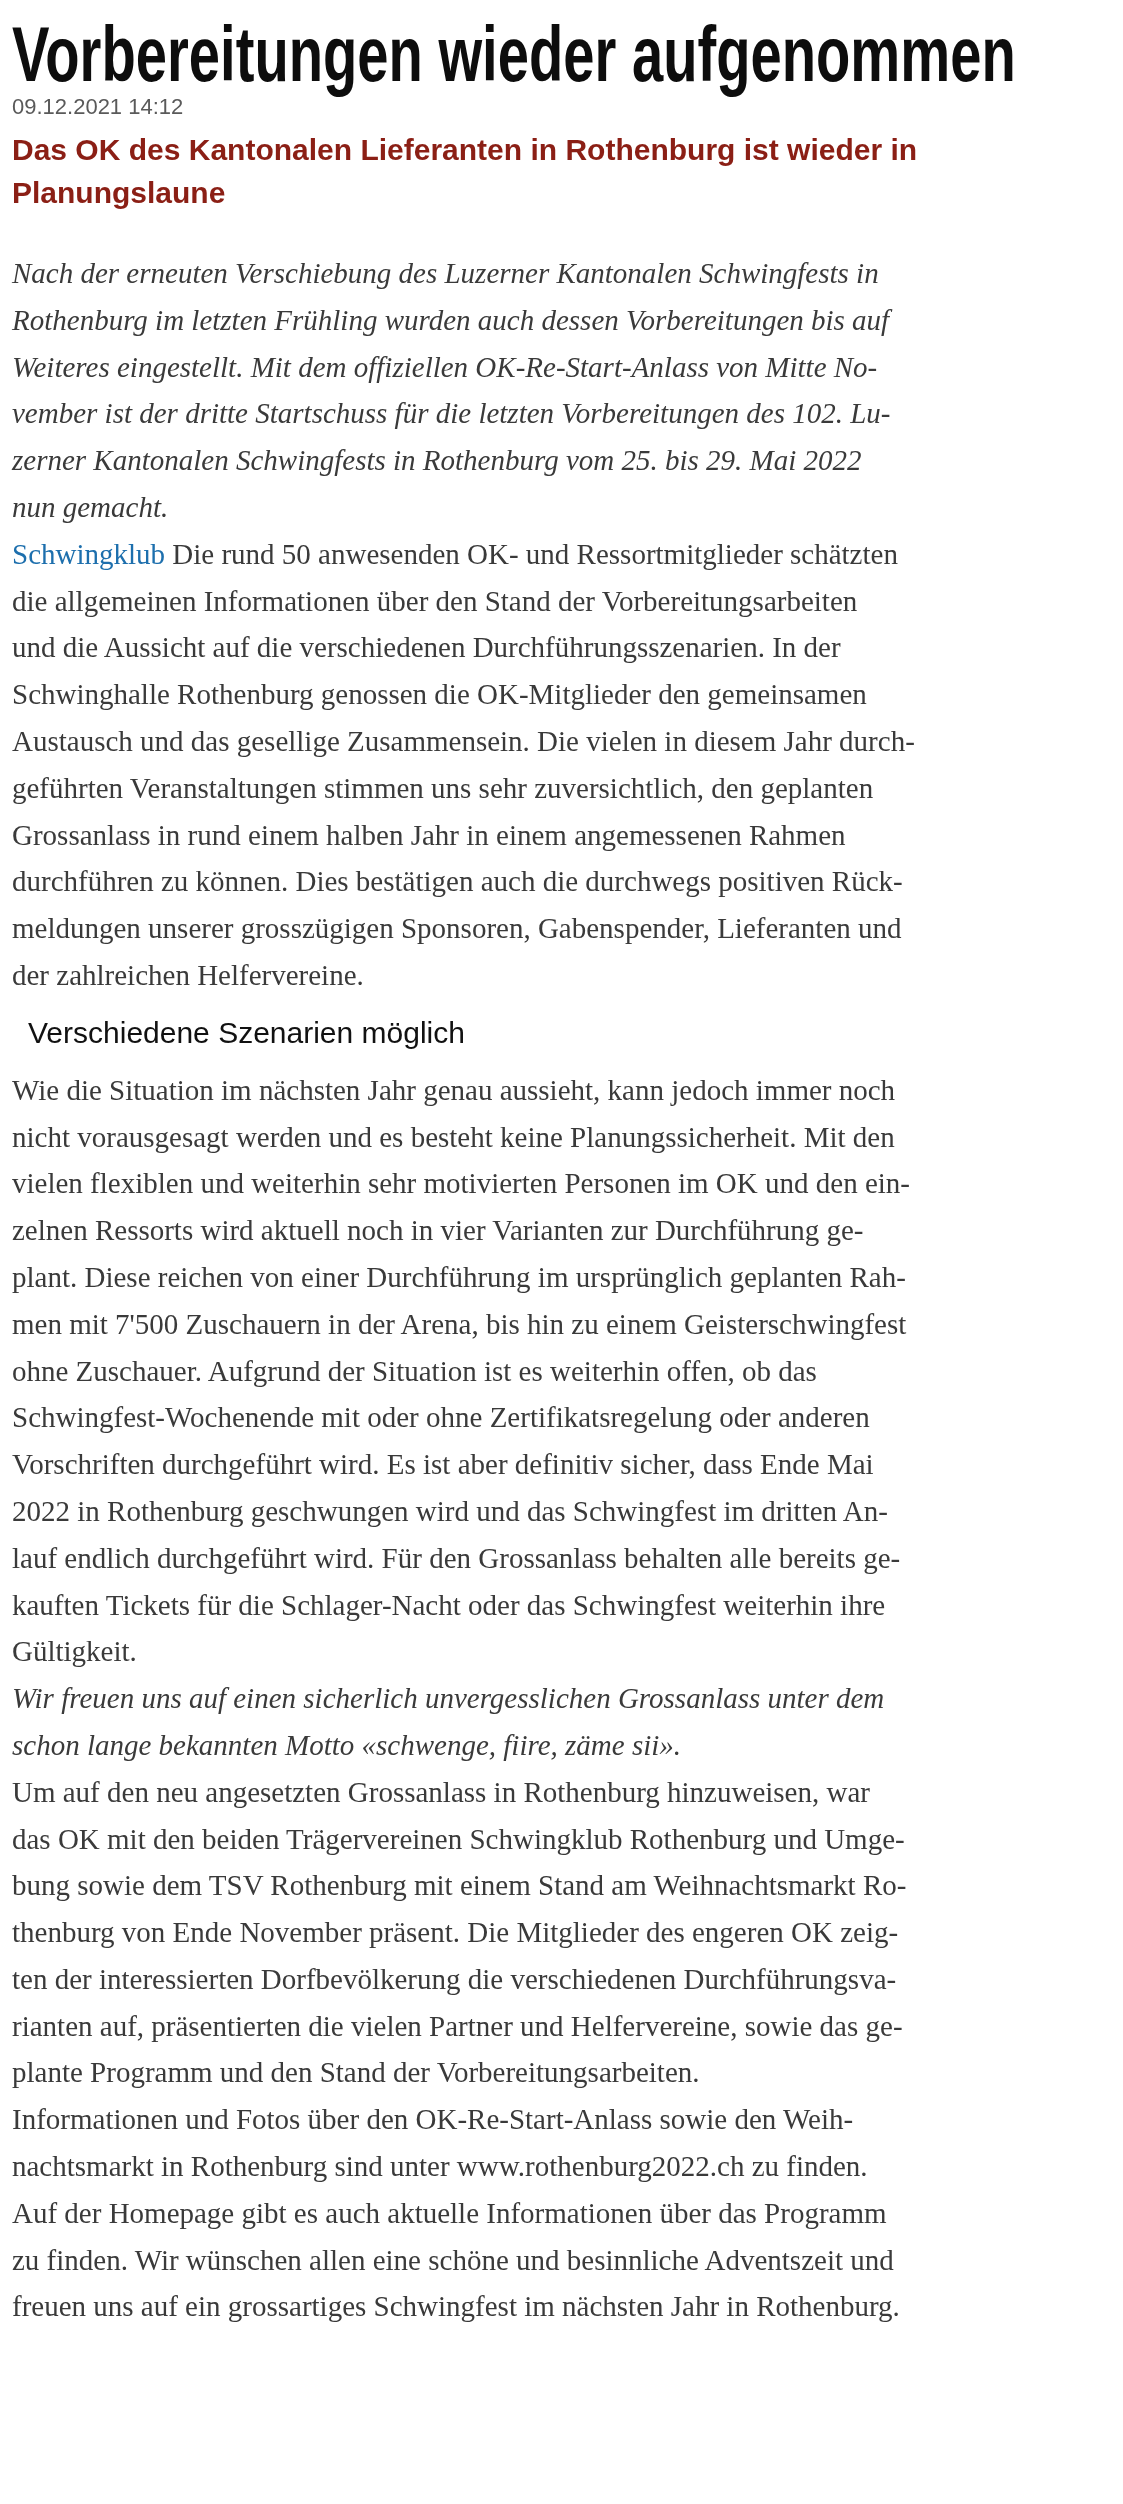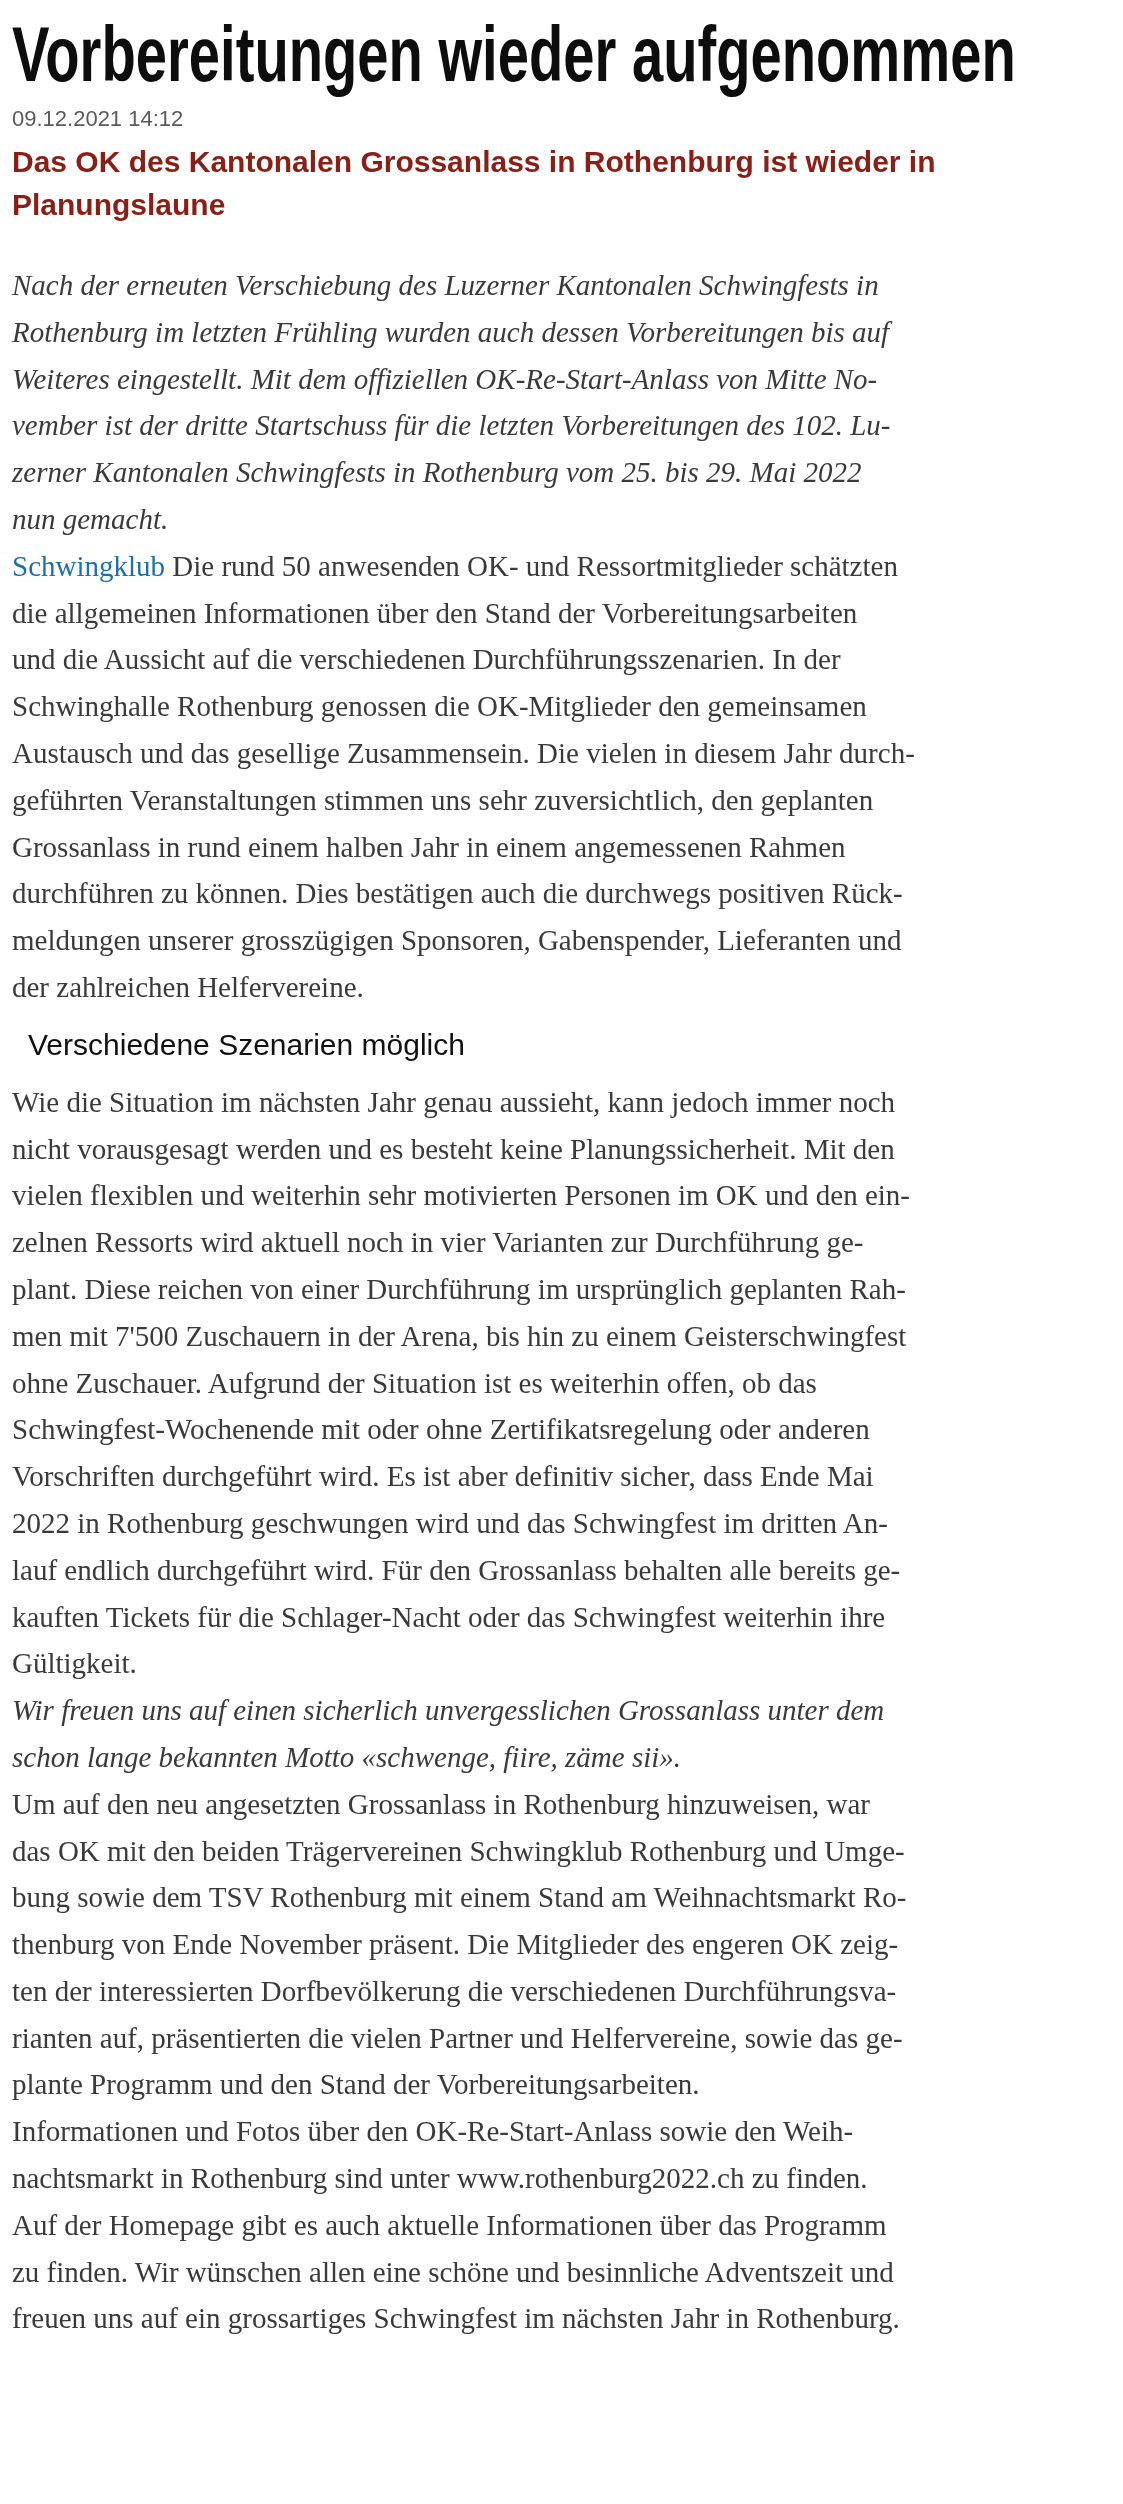--- a/index.html
+++ b/index.html
@@ -20,21 +20,21 @@
     font-family: "Liberation Sans", sans-serif;
     font-weight: 700;
     font-size: 78px;
     line-height: 80px;
     color: #0d0d0d;
     white-space: nowrap;
     transform: scaleX(0.72);
     transform-origin: 0 0;
   }
   .date {
-    margin-top: 12px;
+    margin-top: 0;
     font-family: "Liberation Sans", sans-serif;
     font-size: 22px;
     line-height: 26px;
     color: #5a5a5a;
   }
   h2.subtitle {
     margin: 8px 0 0 0;
     font-family: "Liberation Sans", sans-serif;
     font-weight: 700;
     font-size: 30px;
@@ -75,21 +75,21 @@
   .mt-p5 { margin-top: 16px; }
 </style>
 </head>
 <body>
 
 <main class="article">
   <h1 class="headline">Vorbereitungen wieder aufgenommen</h1>
 
   <div class="date">09.12.2021 14:12</div>
 
-  <h2 class="subtitle">Das OK des Kantonalen Grossanlass in Rothenburg ist wieder in
+  <h2 class="subtitle">Das OK des Kantonalen Lieferanten in Rothenburg ist wieder in
 Planungslaune</h2>
 
   <p class="lead">Nach der erneuten Verschiebung des Luzerner Kantonalen Schwingfests in
 Rothenburg im letzten Frühling wurden auch dessen Vorbereitungen bis auf
 Weiteres eingestellt. Mit dem offiziellen OK-Re-Start-Anlass von Mitte No-
 vember ist der dritte Startschuss für die letzten Vorbereitungen des 102. Lu-
 zerner Kantonalen Schwingfests in Rothenburg vom 25. bis 29. Mai 2022
 nun gemacht.</p>
 
   <p class="body mt-p1"><span class="loc">Schwingklub</span><span> Die rund 50 anwesenden OK- und Ressortmitglieder schätzten

